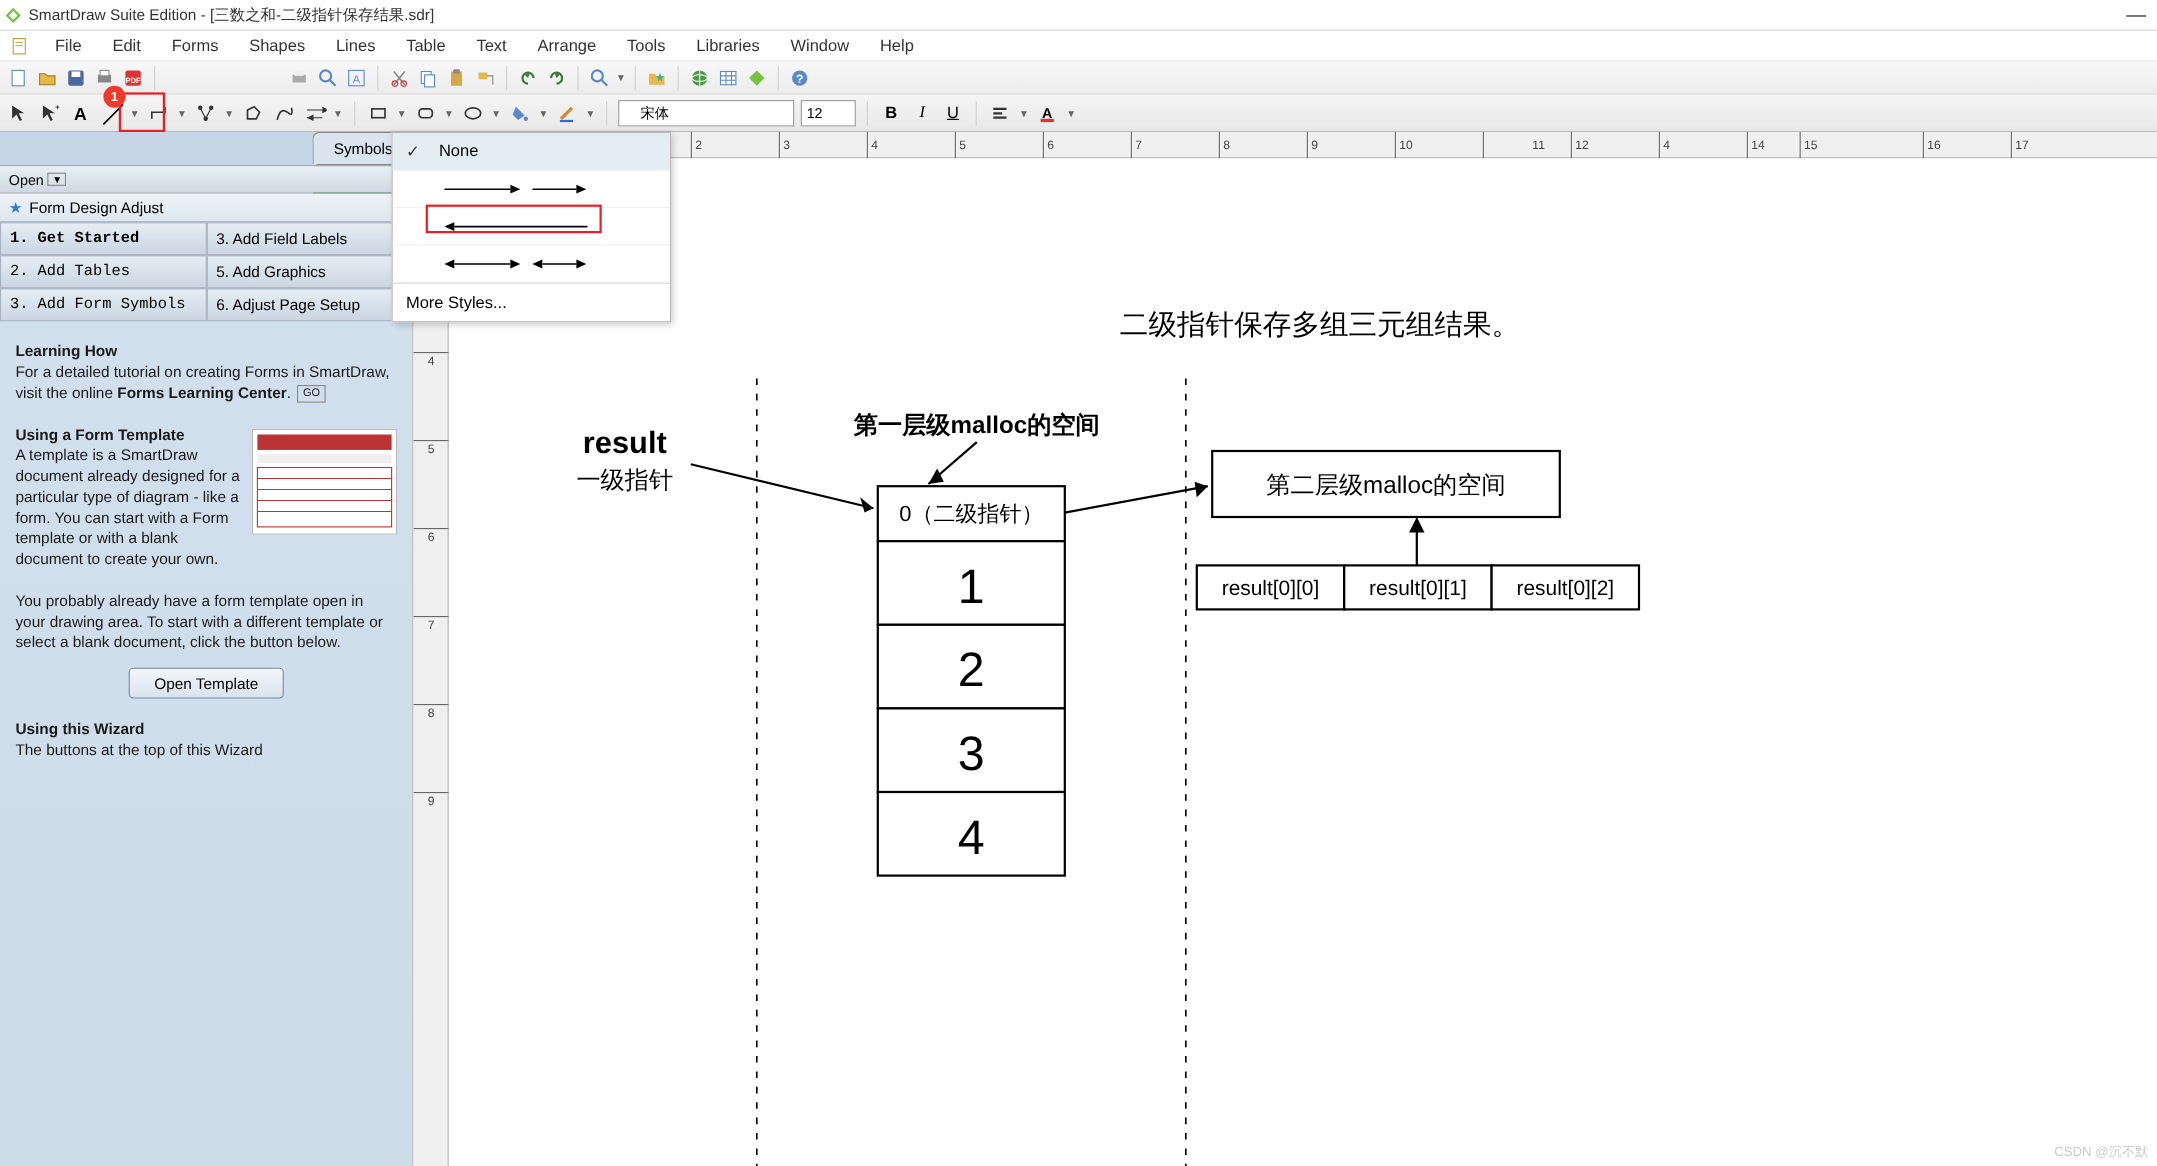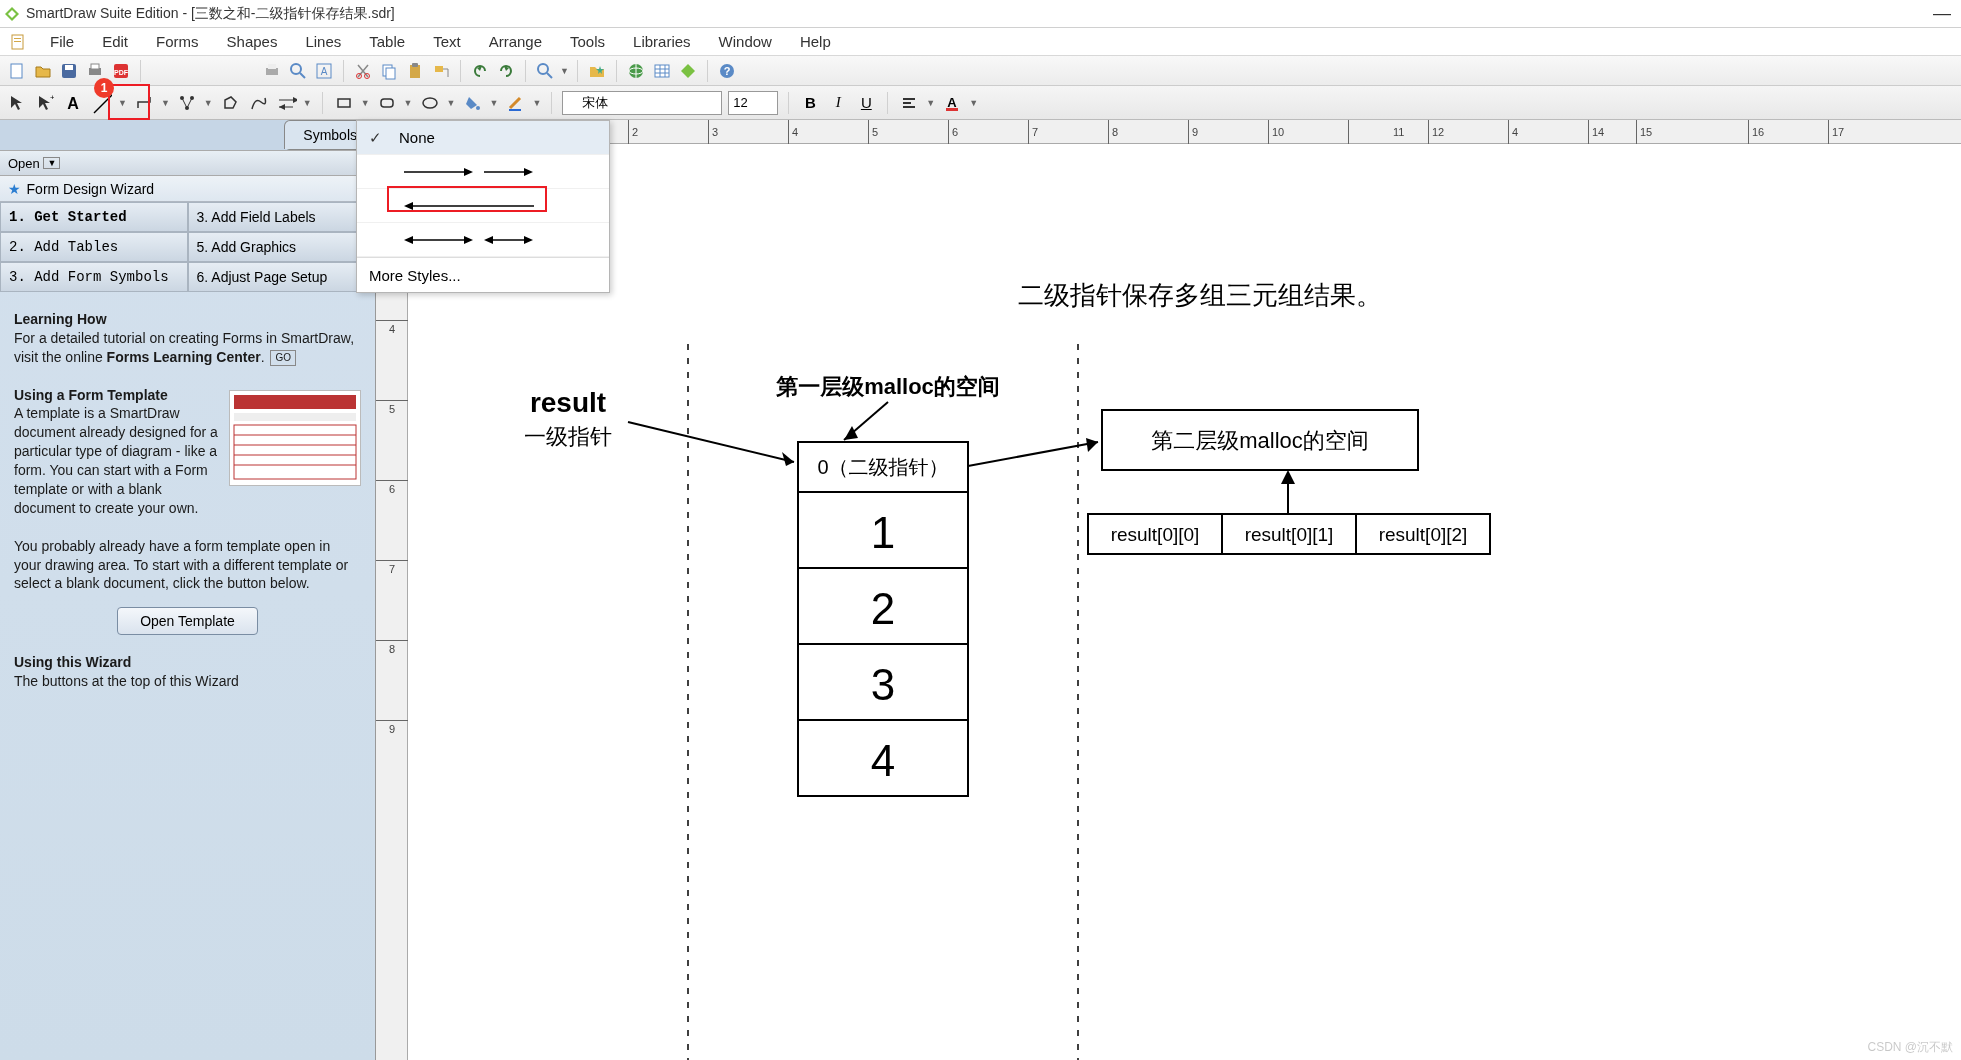--- a/index.html
+++ b/index.html
@@ -397,21 +397,21 @@
   <div class="left-panel">
     <div class="tabs">
       <div class="tab">Symbols</div>
       <div class="tab active">Wizards</div>
     </div>
     <div class="openbar">
       <span>Open</span>&nbsp;<span style="border:1px solid #888;padding:0 3px;font-size:9px">▼</span>
     </div>
     <div class="wizard-row">
       <span class="star">★</span>
-      <span>Form Design Wizard</span>
+      <span>Form Design Adjust</span>
     </div>
     <div class="steps">
       <div class="step left bold">1. Get Started</div>
       <div class="step right">3. Add Field Labels</div>
       <div class="step left">2. Add Tables</div>
       <div class="step right">5. Add Graphics</div>
       <div class="step left">3. Add Form Symbols</div>
       <div class="step right">6. Adjust Page Setup</div>
     </div>
     <div class="content-pane">

